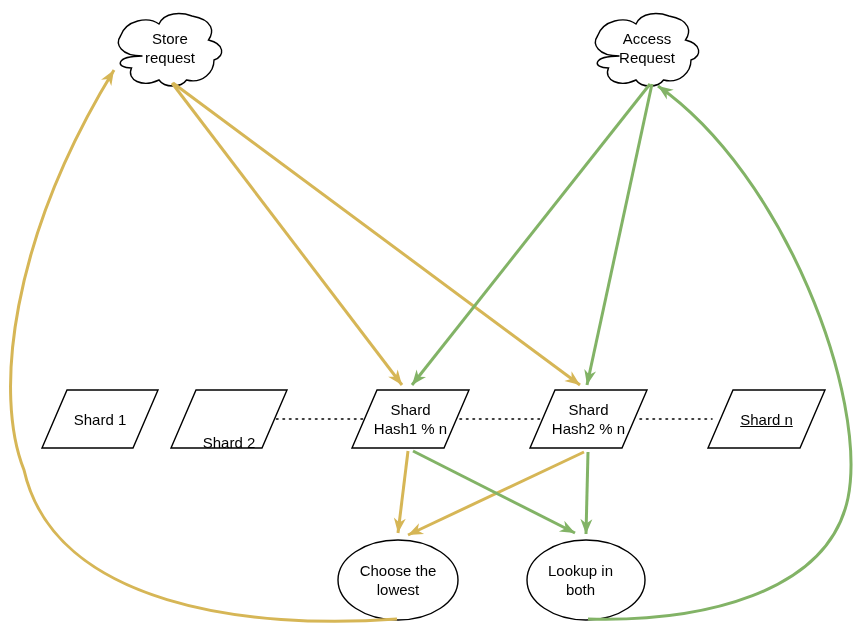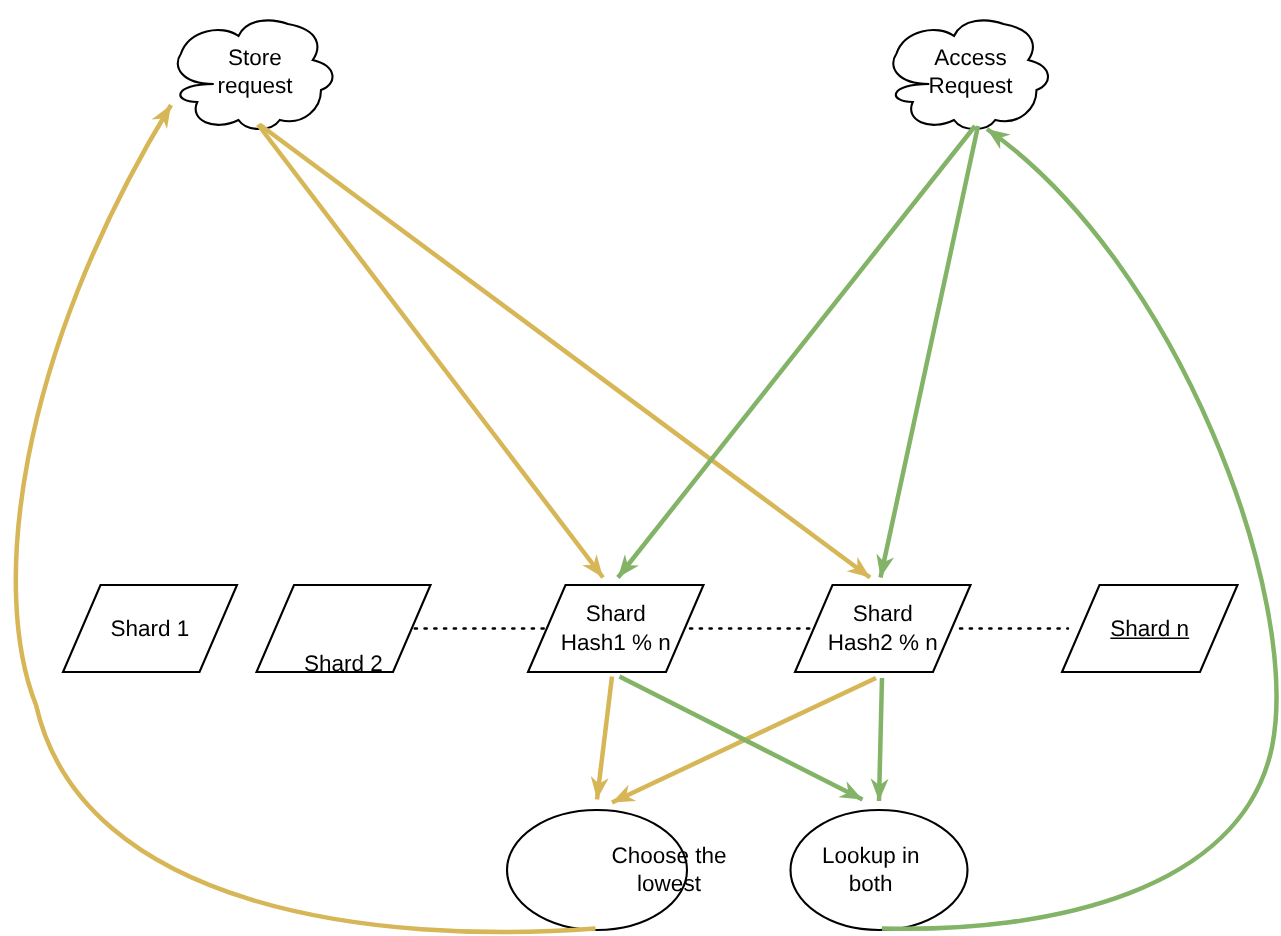--- a/index.html
+++ b/index.html
@@ -83,18 +83,18 @@
 Request</div>
 
   <div class="node-label" style="left:42px;top:410px;width:116px;">Shard 1</div>
   <div class="node-label" style="left:171px;top:433px;width:116px;">Shard 2</div>
   <div class="node-label" style="left:352px;top:400px;width:117px;">Shard
 Hash1 % n</div>
   <div class="node-label" style="left:530px;top:400px;width:117px;">Shard
 Hash2 % n</div>
   <div class="node-label" style="left:708px;top:410px;width:117px;text-decoration:underline;">Shard n</div>
 
-  <div class="node-label" style="left:338px;top:561px;width:120px;padding-left:48px;">Choose the
+  <div class="node-label" style="left:338px;top:561px;width:120px;">Choose the
 lowest</div>
   <div class="node-label" style="left:527px;top:561px;width:107px;">Lookup in
 both</div>
 
 </div>
 
 </body></html>

